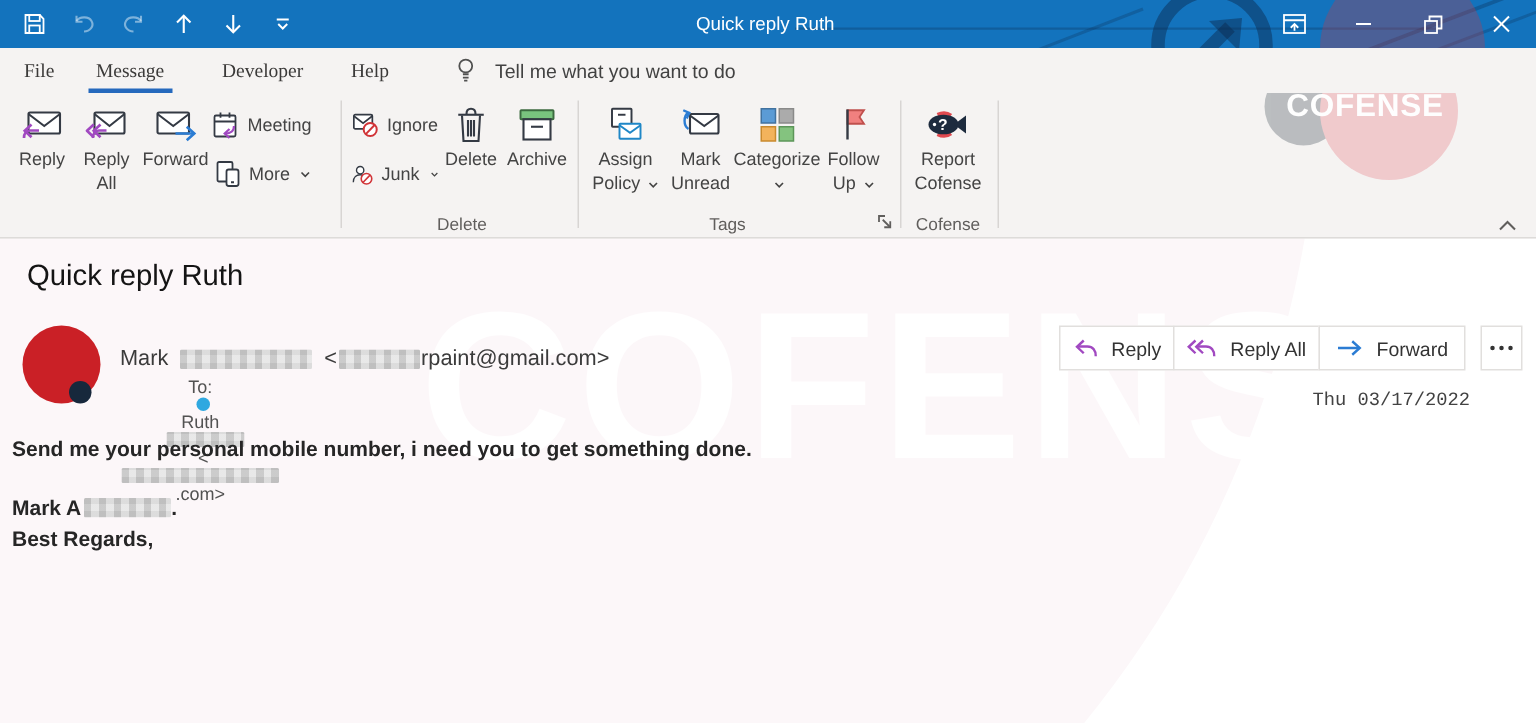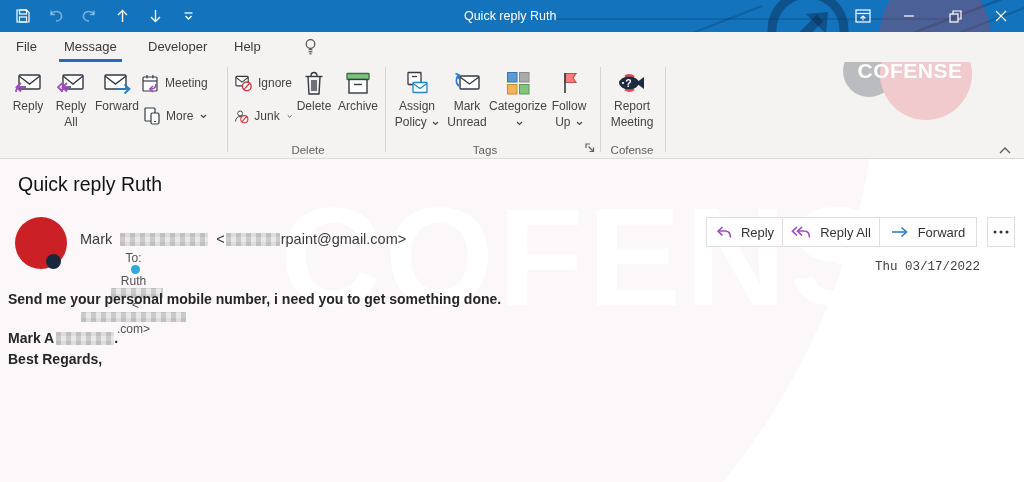--- a/index.html
+++ b/index.html
@@ -11,21 +11,21 @@
   
   .titlebar { position:absolute; top:0; left:0; width:1024px; height:32px; background:#1373bd; z-index:30; overflow:hidden; }
   .tb-watermark { position:absolute; top:0; left:0; width:1024px; height:32px; pointer-events:none; }
   .qat { position:absolute; left:14px; top:0; height:32px; display:flex; align-items:center; gap:15px; }
   .qat .qbtn { width:18px; height:18px; display:flex; align-items:center; justify-content:center; }
   .tb-title { position:absolute; left:50%; top:0; transform:translateX(-52%); line-height:32px; color:#ffffff; font-size:12.5px; white-space:nowrap; }
   .win-controls { position:absolute; right:0; top:0; height:32px; display:flex; }
   .win-btn { width:46px; height:32px; display:flex; align-items:center; justify-content:center; }
   
   .menubar { position:absolute; top:32px; left:0; width:1024px; height:30px; background:#f5f3f2; z-index:20; }
-  .tab { position:absolute; top:0; height:30px; line-height:29px; font-size:13px; color:#3b3a39; }
+  .tab { position:absolute; top:0; height:30px; line-height:29px; font-size:13px; color:#3b3a39;font-family:Liberation Serif, serif; }
   .tab.active .tab-underline { position:absolute; left:-5px; right:-5px; bottom:0; height:3px; background:#2569bd; }
   .tellme { position:absolute; top:0; height:30px; display:flex; align-items:center; gap:12px; left:303px; color:#424242; font-size:13px; }
   
   .ribbon { position:absolute; top:62px; left:0; width:1024px; height:97px; background:#f5f3f2; border-bottom:1px solid #dddbd9; z-index:10; }
   .rsep { position:absolute; top:5px; bottom:6px; width:1px; background:#d8d5d3; }
   .group-label { position:absolute; bottom:2px; text-align:center; font-size:11.5px; color:#605e5c; }
   .btn-large { position:absolute; top:4px; height:72px; display:flex; flex-direction:column; align-items:center; text-align:center; cursor:default; }
   .btn-large .ic { height:30px; display:flex; align-items:flex-end; justify-content:center; margin-bottom:3px; }
   .btn-large .lbl { font-size:12px; color:#444; line-height:1.3; }
   .btn-small { position:absolute; height:24px; display:flex; align-items:center; gap:5px; font-size:12px; color:#444; }
@@ -150,20 +150,21 @@
     <span class="tab active" style="left:64px"><span>Message</span><span class="tab-underline"></span></span>
     <span class="tab" style="left:148px"><span>Developer</span></span>
     <span class="tab" style="left:234px"><span>Help</span></span>
     <span class="tellme">
       <svg width="15" height="18" viewBox="0 0 15 18" fill="none" stroke="#515151" stroke-width="1.2">
         <circle cx="7.5" cy="6" r="4.3"></circle>
           <line x1="5.6" y1="11.5" x2="9.4" y2="11.5"></line>
           <line x1="5.6" y1="13.7" x2="9.4" y2="13.7"></line>
           <line x1="6.4" y1="15.8" x2="8.6" y2="15.8"></line>
       </svg>
+      <span>Tell me what you want to do</span>
     </span>
   </div>
 
   <div class="ribbon">
 
     <div class="btn-large" style="left:8px;width:40px">
       <span class="ic">
         <svg width="28" height="26" viewBox="0 0 28 26" fill="none">
           <rect x="5" y="5" width="21" height="14" rx="1" stroke="#343a44" stroke-width="1.4" fill="#fff"></rect>
           <path d="M5 6 L15.5 14 L26 6" stroke="#343a44" stroke-width="1.4"></path>
@@ -327,21 +328,21 @@
       <span class="ic">
         <svg width="32" height="26" viewBox="0 0 32 26">
           <path d="M9 6.5 Q14 4 18 7" fill="none" stroke="#e04a50" stroke-width="2.5"></path>
           <path d="M9 19.5 Q14 22 18 19" fill="none" stroke="#e04a50" stroke-width="2.5"></path>
           <ellipse cx="13" cy="13" rx="10" ry="6.5" fill="#1d2b3e"></ellipse>
           <polygon points="20,13 28,7 28,19" fill="#1d2b3e"></polygon>
           <circle cx="7" cy="13" r="1.1" fill="#fff"></circle>
           <text x="12.5" y="16.8" font-size="10.5" font-weight="bold" fill="#fff" font-family="Liberation Sans, sans-serif" text-anchor="middle">?</text>
         </svg>
       </span>
-      <span class="lbl">Report Meeting</span>
+      <span class="lbl">Report Cofense</span>
     </div>
     <div class="group-label" style="left:604px;width:56px">Cofense</div>
     <div class="rsep" style="left:665px"></div>
 
     <svg class="collapse-ribbon" width="14" height="8" viewBox="0 0 14 8" fill="none" stroke="#605e5c" stroke-width="1.4">
       <polyline points="2,7 7,2 12,7"></polyline>
     </svg>
   </div>
 
   <div class="logo-mark">

